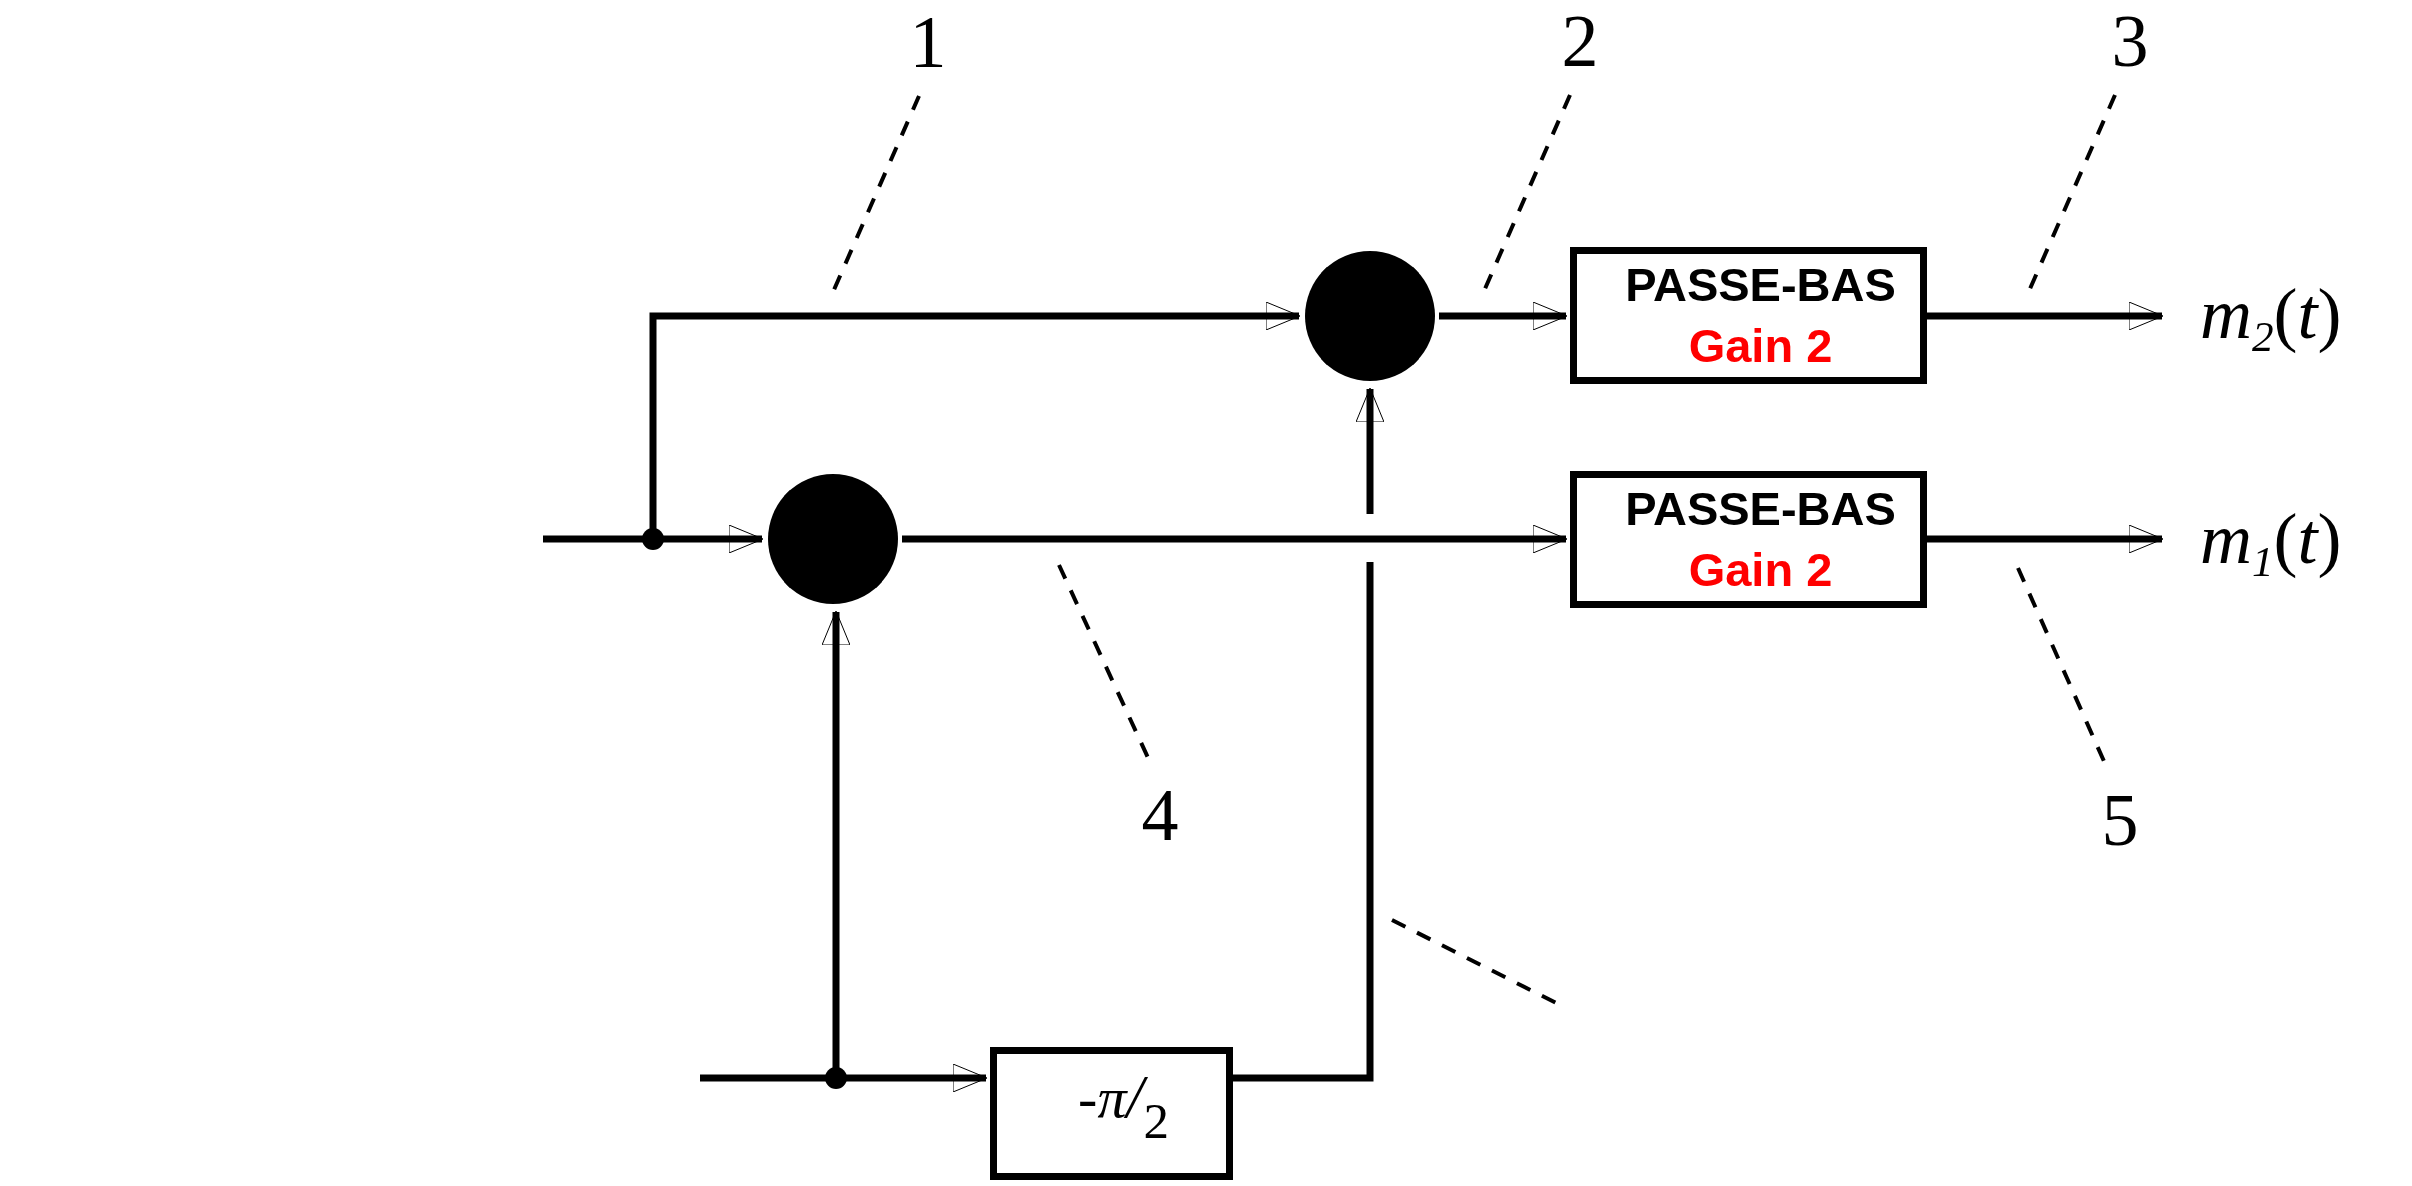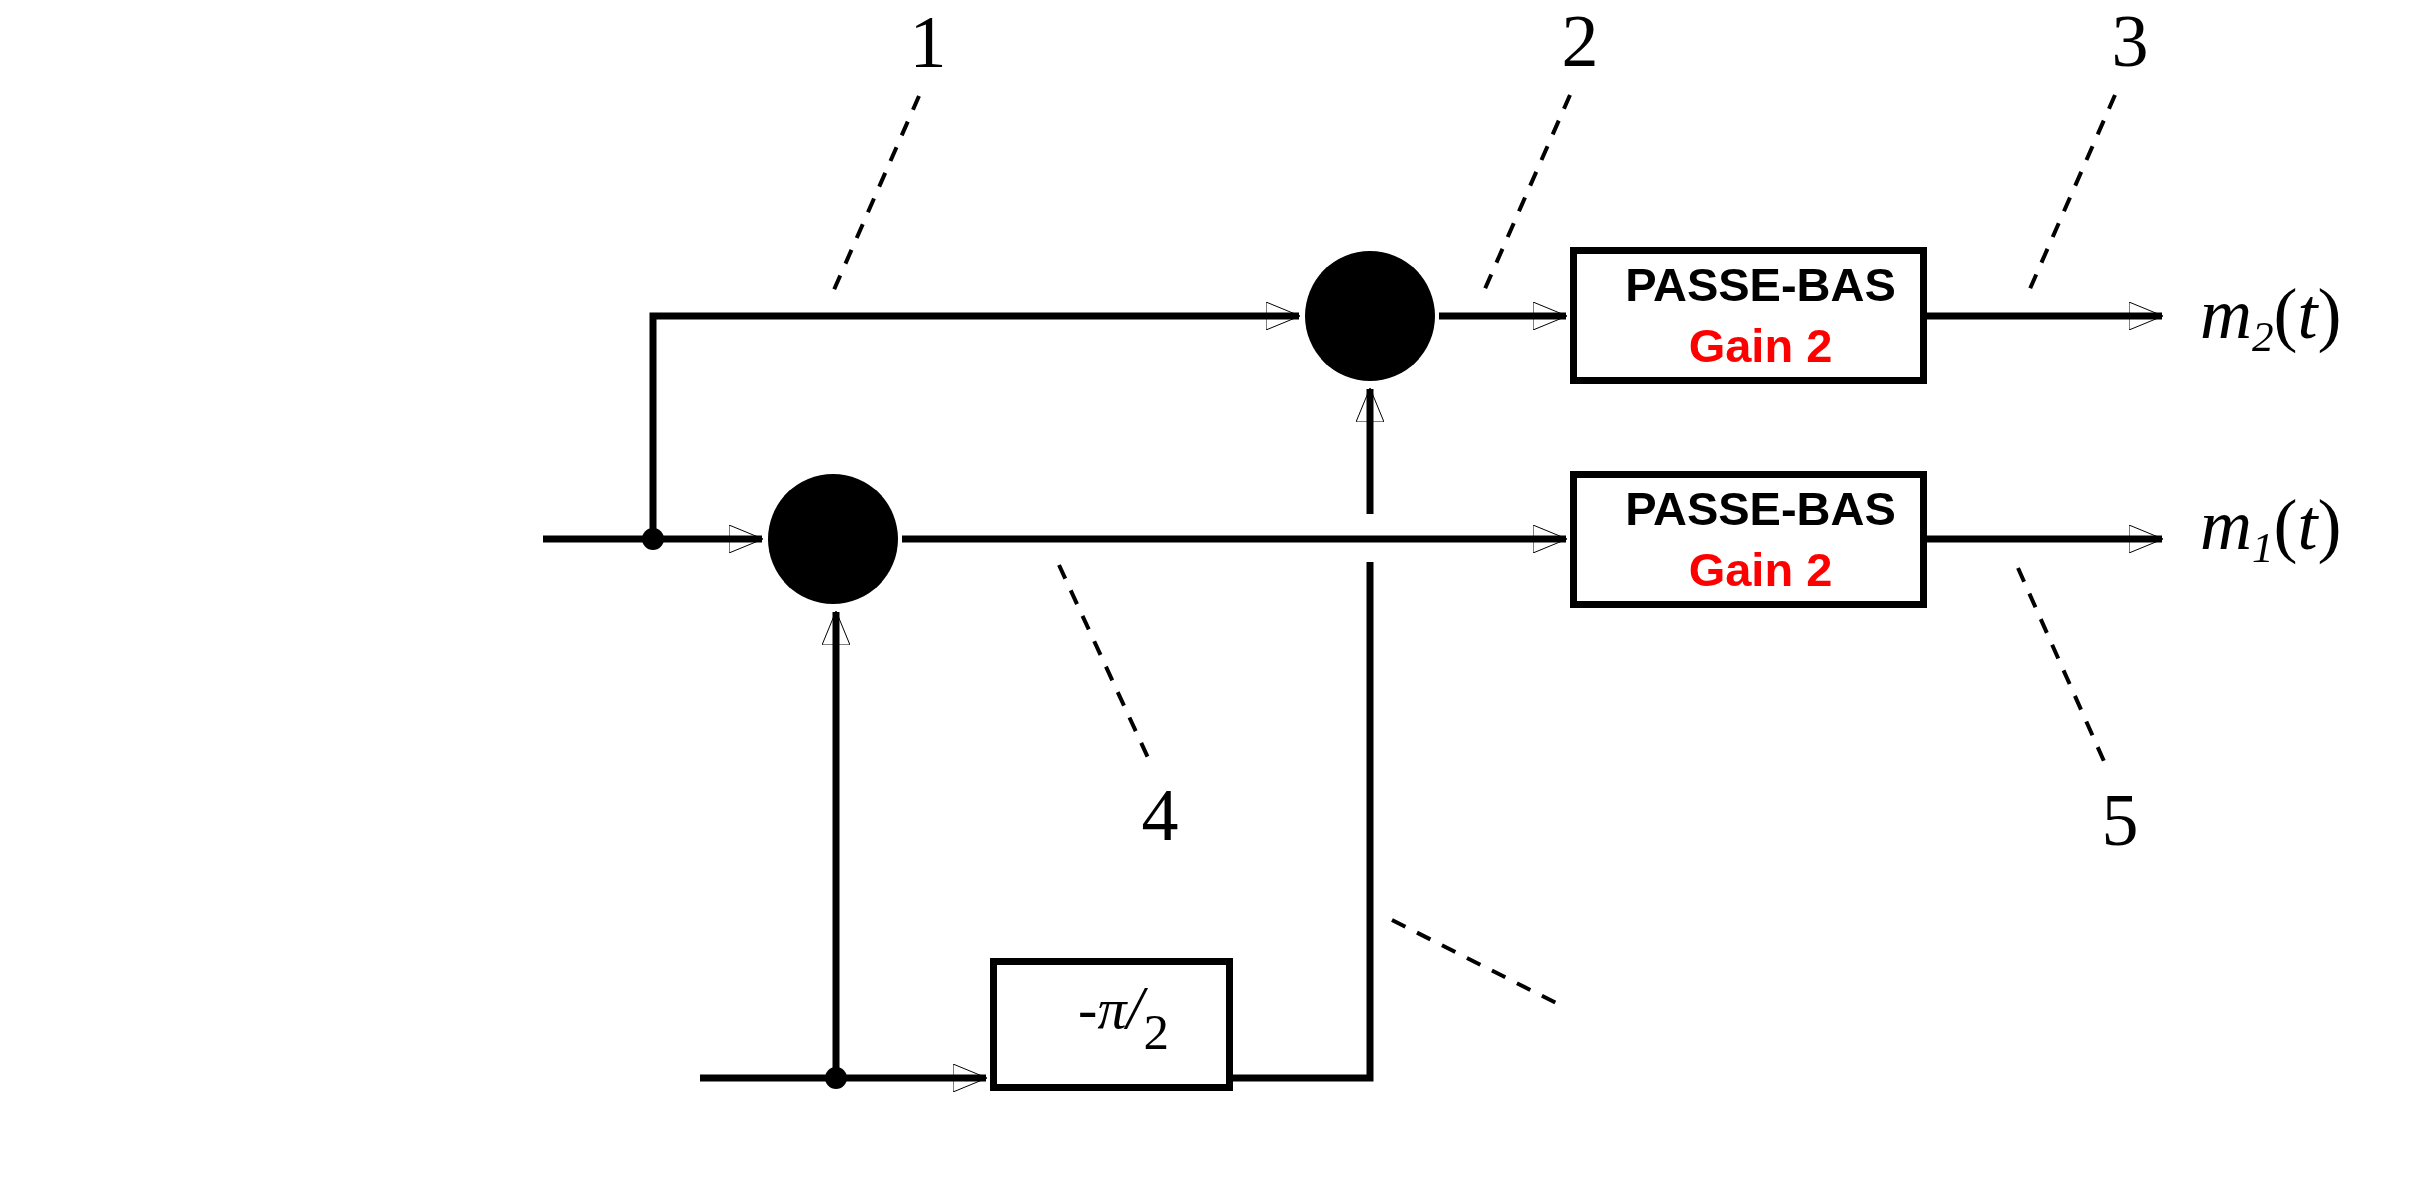--- a/index.html
+++ b/index.html
@@ -132,20 +132,20 @@
 
   <div class="box" style="left:1570px;top:247px;width:357px;height:137px">
     <div class="lp-line1">PASSE-BAS</div>
     <div class="lp-line2">Gain 2</div>
   </div>
   <div class="box" style="left:1570px;top:471px;width:357px;height:137px">
     <div class="lp-line1">PASSE-BAS</div>
     <div class="lp-line2">Gain 2</div>
   </div>
 
-  <div class="box" style="left:990px;top:958px;width:243px;height:133px">
+  <div class="box" style="left:990px;top:1047px;width:243px;height:133px">
     <span class="pmath"><span class="p-i">-π</span><span class="p-sl">/</span><span class="p-d">2</span></span>
   </div>
 
   <div class="math" style="left:2200px;top:318px"><span class="p-i">m</span><span class="p-s">2</span><span class="p-n">(</span><span class="p-i">t</span><span class="p-n">)</span></div>
-  <div class="math" style="left:2200px;top:529px"><span class="p-i">m</span><span class="p-s">1</span><span class="p-n">(</span><span class="p-i">t</span><span class="p-n">)</span></div>
+  <div class="math" style="left:2200px;top:543px"><span class="p-i">m</span><span class="p-s">1</span><span class="p-n">(</span><span class="p-i">t</span><span class="p-n">)</span></div>
 
 </div>
 
 </body></html>

